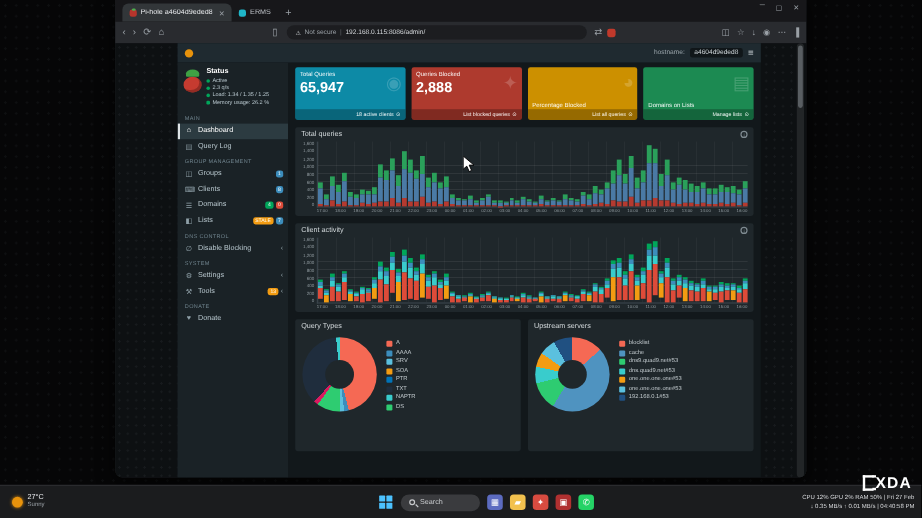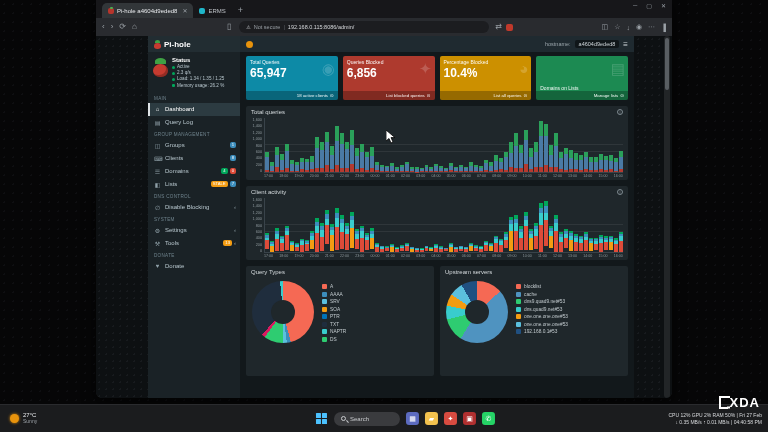--- a/index.html
+++ b/index.html
@@ -168,24 +168,20 @@
           <span>◉</span>
           <span>⋯</span>
           <span>▐</span>
         </div>
     </div>
 
     <div id="content">
       <div id="app">
 
         <div id="ph-header">
-          <div id="ph-logo">
-            <span class="berry"></span>
-            <span class="brand">Pi-hole</span>
-          </div>
           <span class="orange-dot"></span>
           <div id="ph-header-right">
             <span id="hostname-label">hostname:</span>
             <span id="hostname-badge">a4604d9eded8</span>
             <span class="hamburger">≡</span>
           </div>
         </div>
 
         <div id="ph-body">
           <div id="sidebar">
@@ -292,27 +288,26 @@
           <div id="main">
             <div id="cards">
                 <div class="card" style="background: rgb(13, 138, 166);">
                   <div class="card-title">Total Queries</div>
                   <div class="card-value">65,947</div>
                   <div class="card-ghost">◉</div>
                   <div class="card-footer">18 active clients <span>⊙</span></div>
                 </div>
                 <div class="card" style="background: rgb(174, 58, 46);">
                   <div class="card-title">Queries Blocked</div>
-                  <div class="card-value">6,856</div>
+                  <div class="card-value">2,888</div>
                   <div class="card-ghost">✦</div>
                   <div class="card-footer">List blocked queries <span>⊙</span></div>
                 </div>
                 <div class="card" style="background: rgb(204, 144, 0);">
                   <div class="card-title">Percentage Blocked</div>
-                  <div class="card-value">10.4%</div>
                   <div class="card-ghost">◕</div>
                   <div class="card-footer">List all queries <span>⊙</span></div>
                 </div>
                 <div class="card" style="background: rgb(28, 138, 82);">
                   <div class="card-title">Domains on Lists</div>
                   <div class="card-ghost">▤</div>
                   <div class="card-footer">Manage lists <span>⊙</span></div>
                 </div>
               </div>
 

